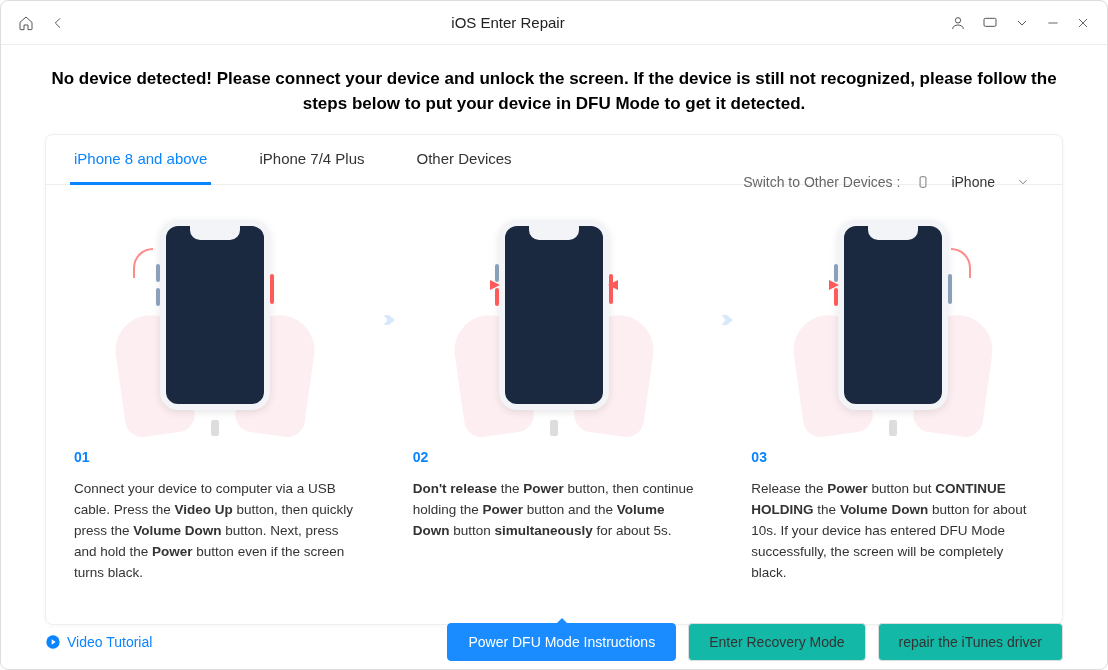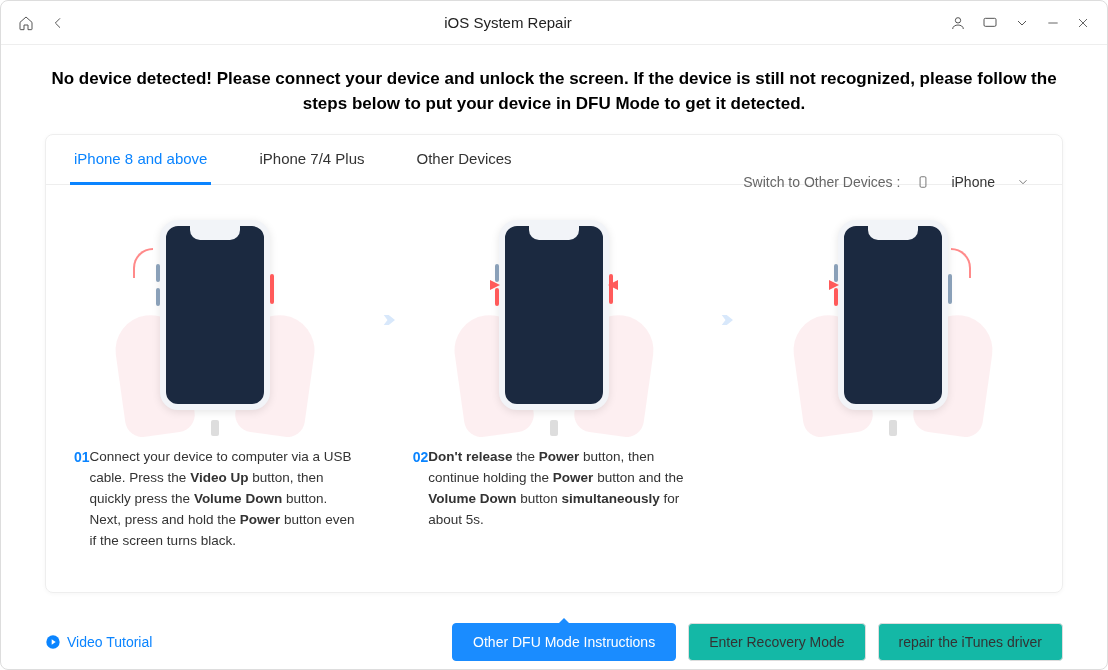--- a/index.html
+++ b/index.html
@@ -85,21 +85,21 @@
   justify-content:center;
 }
 .arrow {
   width:40px;
   display:flex;
   align-items:center;
   justify-content:center;
   margin-top:90px;
 }
 .arrow svg { width:30px; height:30px; fill:#d8e8fb; }
-.step-text { display:flex; font-size:13.5px; line-height:1.55; color:#333; margin-top:12px; }
+.step-text { display:flex; gap:10px; font-size:13.5px; line-height:1.55; color:#333; margin-top:12px;flex-direction:column; }
 .step-num { color:#0a84ff; font-weight:700; font-size:14px; }
 .step-body b { font-weight:700; }
 
 .phone-wrap { position:relative; width:180px; height:210px; }
 .phone {
   position:absolute; left:50%; top:0; transform:translateX(-50%);
   width:110px; height:190px;
   background:#1b2940;
   border:6px solid #f2f4f8;
   border-radius:18px;
@@ -184,21 +184,21 @@
         <svg viewBox="0 0 24 24">
           <path d="M3 11l9-8 9 8v10a1 1 0 0 1-1 1h-5v-7h-6v7H4a1 1 0 0 1-1-1z"></path>
         </svg>
       </span>
     <span class="tb-icon">
         <svg viewBox="0 0 24 24">
           <path d="M15 5l-7 7 7 7"></path>
         </svg>
       </span>
   </div>
-  <div class="center">iOS System Repair</div>
+  <div class="center">iOS Enter Repair</div>
   <div class="right">
     <span class="tb-icon">
         <svg viewBox="0 0 24 24">
           <circle cx="12" cy="8" r="4"></circle>
           <path d="M4 21c0-4 4-6 8-6s8 2 8 6"></path>
         </svg>
       </span>
     <span class="tb-icon">
         <svg viewBox="0 0 24 24">
           <rect x="3" y="5" width="18" height="12" rx="2"></rect>
@@ -308,29 +308,33 @@
           <div class="phone">
             <div class="btn-vol up"></div>
             <div class="btn-vol dn vol-hl"></div>
             <div class="btn-pwr" style="background:#8aa0b8;"></div>
           </div>
           <div class="cable"></div>
           <div class="red-arrow-l"></div>
           <div class="swirl"></div>
         </div>
       </div>
+      <div class="step-text">
+        <div class="step-num">03</div>
+        <div class="step-body">Release the <b>Power</b> button but <b>CONTINUE HOLDING</b> the <b>Volume Down</b> button for about 10s. If your device has entered DFU Mode successfully, the screen will be completely black.</div>
+      </div>
     </div>
   </div>
 </div>
 
 <div class="footer">
   <div class="vt-link">
     <svg viewBox="0 0 24 24">
         <circle cx="12" cy="12" r="10"></circle>
         <path d="M10 8l6 4-6 4z" fill="#fff"></path>
       </svg>
     <span>Video Tutorial</span>
   </div>
   <div class="spacer"></div>
-  <button class="fbtn primary">Other DFU Mode Instructions</button>
+  <button class="fbtn primary">Power DFU Mode Instructions</button>
   <button class="fbtn">Enter Recovery Mode</button>
   <button class="fbtn">repair the iTunes driver</button>
 </div>
 
 </body></html>

